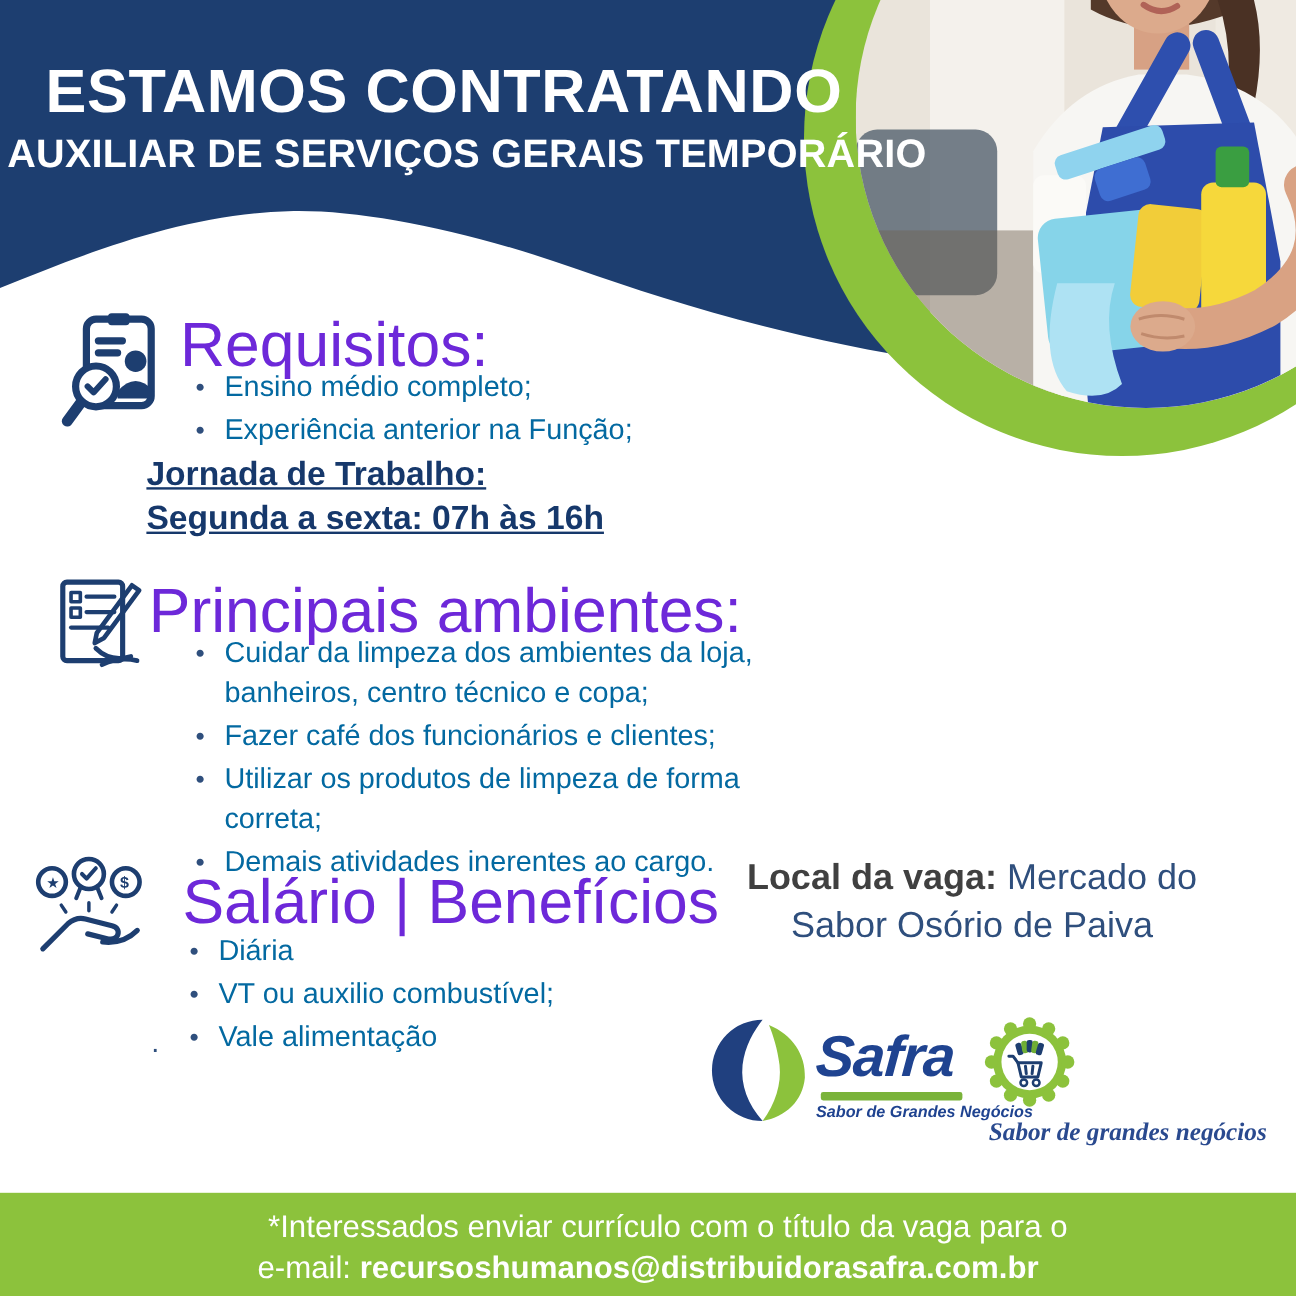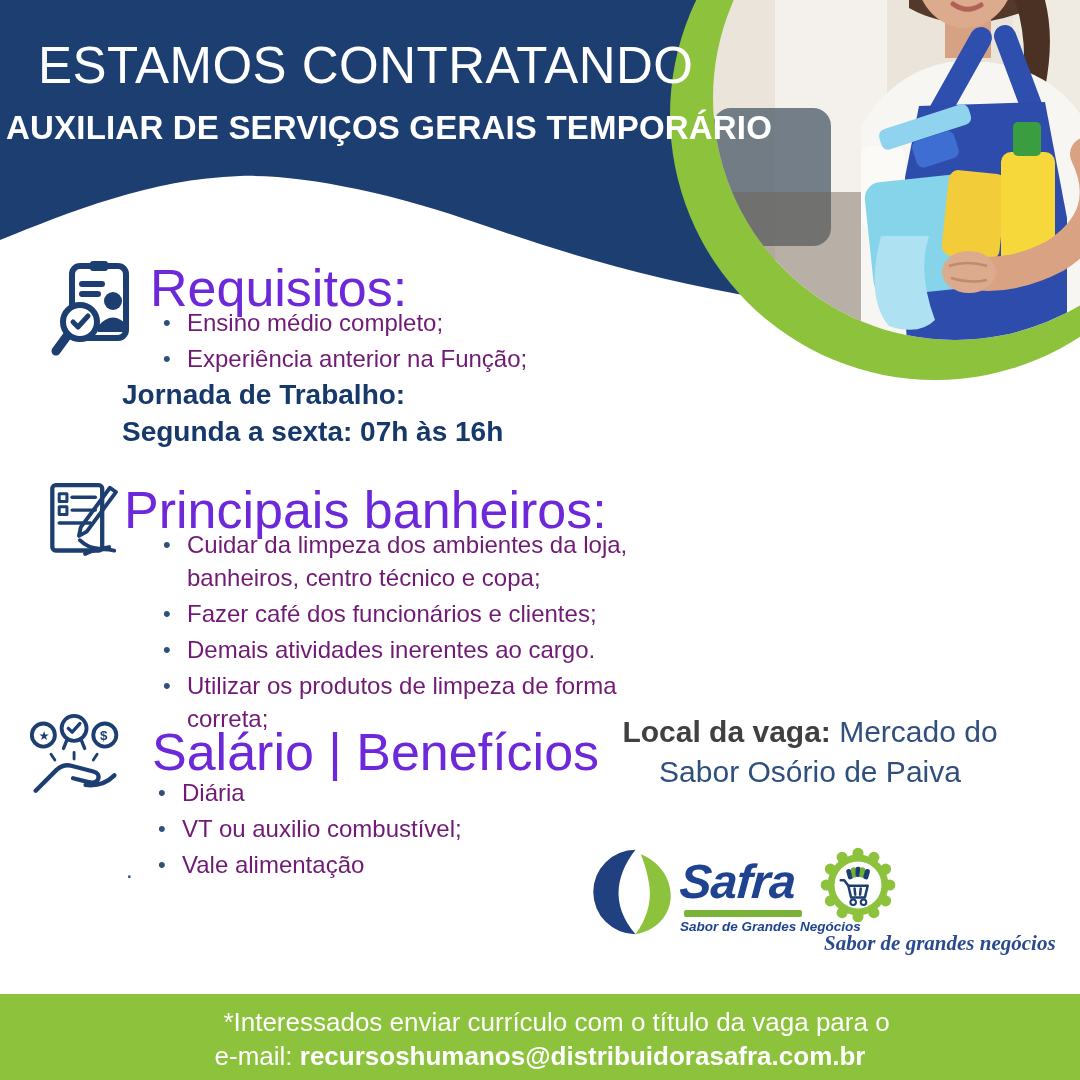--- a/index.html
+++ b/index.html
@@ -5,42 +5,42 @@
   html,body{margin:0;padding:0;background:#fff;}
   #canvas{
     position:relative;width:1080px;height:1080px;overflow:hidden;
     background:#ffffff;font-family:"Liberation Sans", sans-serif;
     margin:0 auto;
   }
   .abs{position:absolute;}
   
   #wave-svg{position:absolute;top:0;left:0;z-index:1;}
   #page-title{
-    left:38px;top:36px;z-index:6;color:#fff;font-size:51px;font-weight:400;
+    left:38px;top:46px;z-index:6;color:#fff;font-size:51px;font-weight:700;
     letter-spacing:.5px;white-space:nowrap;
   }
   #page-subtitle{
     left:6px;top:109px;z-index:6;color:#fff;font-size:33px;font-weight:600;
     letter-spacing:.2px;white-space:nowrap;text-align:right;
   }
   
   #green-crescent{
     left:670px;top:-150px;width:530px;height:530px;border-radius:50%;
     background:#8cc23c;z-index:3;
   }
   #photo-circle{
     left:713px;top:-144px;width:484px;height:484px;border-radius:50%;
     overflow:hidden;z-index:4;
   }
   
   .heading{color:#6d28d9;font-weight:400;font-size:52px;white-space:nowrap;z-index:5;}
-  .blt{list-style:none;margin:0;padding:0;color:#701a75;font-size:24px;line-height:33px;z-index:5;}
+  .blt{list-style:none;margin:0;padding:0;color:#0369a1;font-size:24px;line-height:33px;z-index:5;}
   .blt li{position:relative;padding-left:24px;margin-bottom:3px;}
   .blt li::before{content:"•";position:absolute;left:0;top:0;color:#2f4f7d;font-size:22px;}
-  .boldblue{color:#16386b;font-weight:800;}
+  .boldblue{color:#16386b;font-weight:800;text-decoration:underline;}
   #jornada{left:122px;top:376px;font-size:28px;line-height:37px;z-index:5;}
   #local-block{
     left:592px;top:712px;width:436px;text-align:center;color:#2f4f7d;
     font-size:30px;line-height:40px;z-index:5;
   }
   #local-block .lbl{color:#404040;font-weight:800;}
   #stray-dot{left:126px;top:856px;color:#2f4f7d;font-size:24px;z-index:5;}
   
   #safra-logo{left:588px;top:842px;width:230px;height:110px;z-index:5;}
   #safra-word{
@@ -163,26 +163,26 @@
         <rect x="20" y="31" width="9" height="9" stroke-width="3.5"></rect>
         <line x1="35" y1="20" x2="62" y2="20" stroke-width="4"></line>
         <line x1="35" y1="35" x2="62" y2="35" stroke-width="4"></line>
         <line x1="20" y1="50" x2="56" y2="50" stroke-width="4"></line>
         <path d="M86,14 L52,60 l-9,5 2,-10 34,-46 z" stroke-width="4.5"></path>
         <path d="M44,70 q14,14 34,8" stroke-width="4.5"></path>
         <path d="M50,86 q16,-8 34,-4" stroke-width="4.5"></path>
       </g>
     </svg>
   </div>
-  <div class="abs heading" style="left:124px;top:480px;">Principais banheiros:</div>
+  <div class="abs heading" style="left:124px;top:480px;">Principais ambientes:</div>
   <ul class="abs blt" style="left:163px;top:528px;width:492px;">
     <li>Cuidar da limpeza dos ambientes da loja, banheiros, centro técnico e copa;</li>
     <li>Fazer café dos funcionários e clientes;</li>
+    <li>Utilizar os produtos de limpeza de forma correta;</li>
     <li>Demais atividades inerentes ao cargo.</li>
-    <li>Utilizar os produtos de limpeza de forma correta;</li>
   </ul>
 
   <div class="abs icon-box" style="left:28px;top:712px;">
     <svg width="96" height="96" viewBox="0 0 100 100">
       <g stroke="#1d3e70" fill="none" stroke-width="4" stroke-linecap="round" stroke-linejoin="round">
         <circle cx="16" cy="24" r="12"></circle>
         <circle cx="80" cy="24" r="12"></circle>
         <circle cx="48" cy="17" r="13"></circle>
         <path d="M42,17 l4,4 l8,-9" stroke-width="3.5"></path>
         <path d="M41,28 l-4,10 M55,28 l4,10" stroke-width="3.5"></path>

